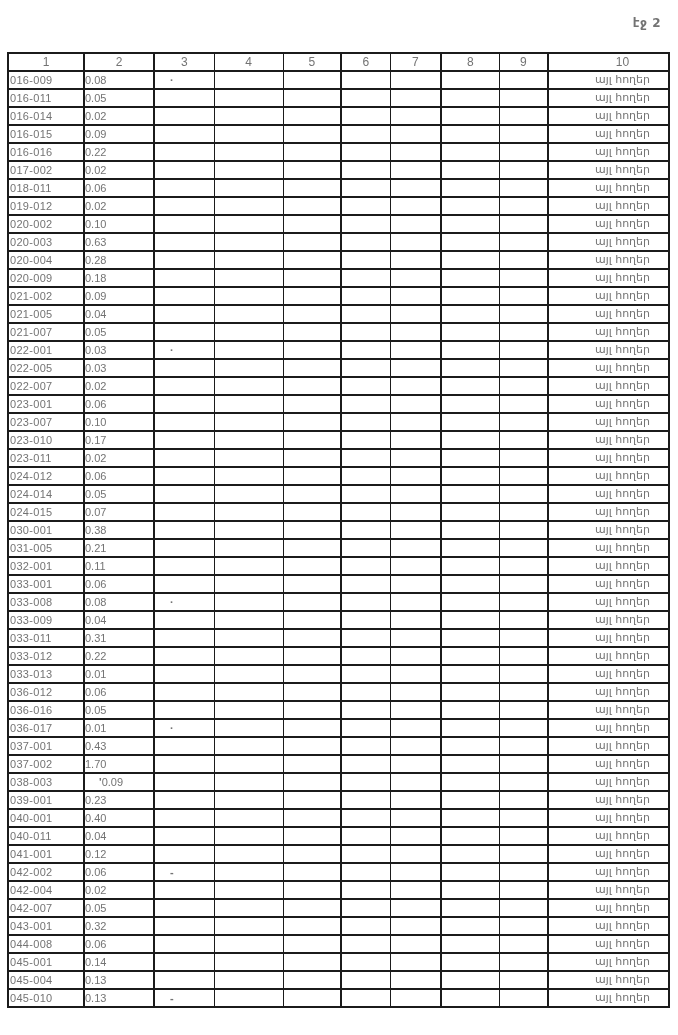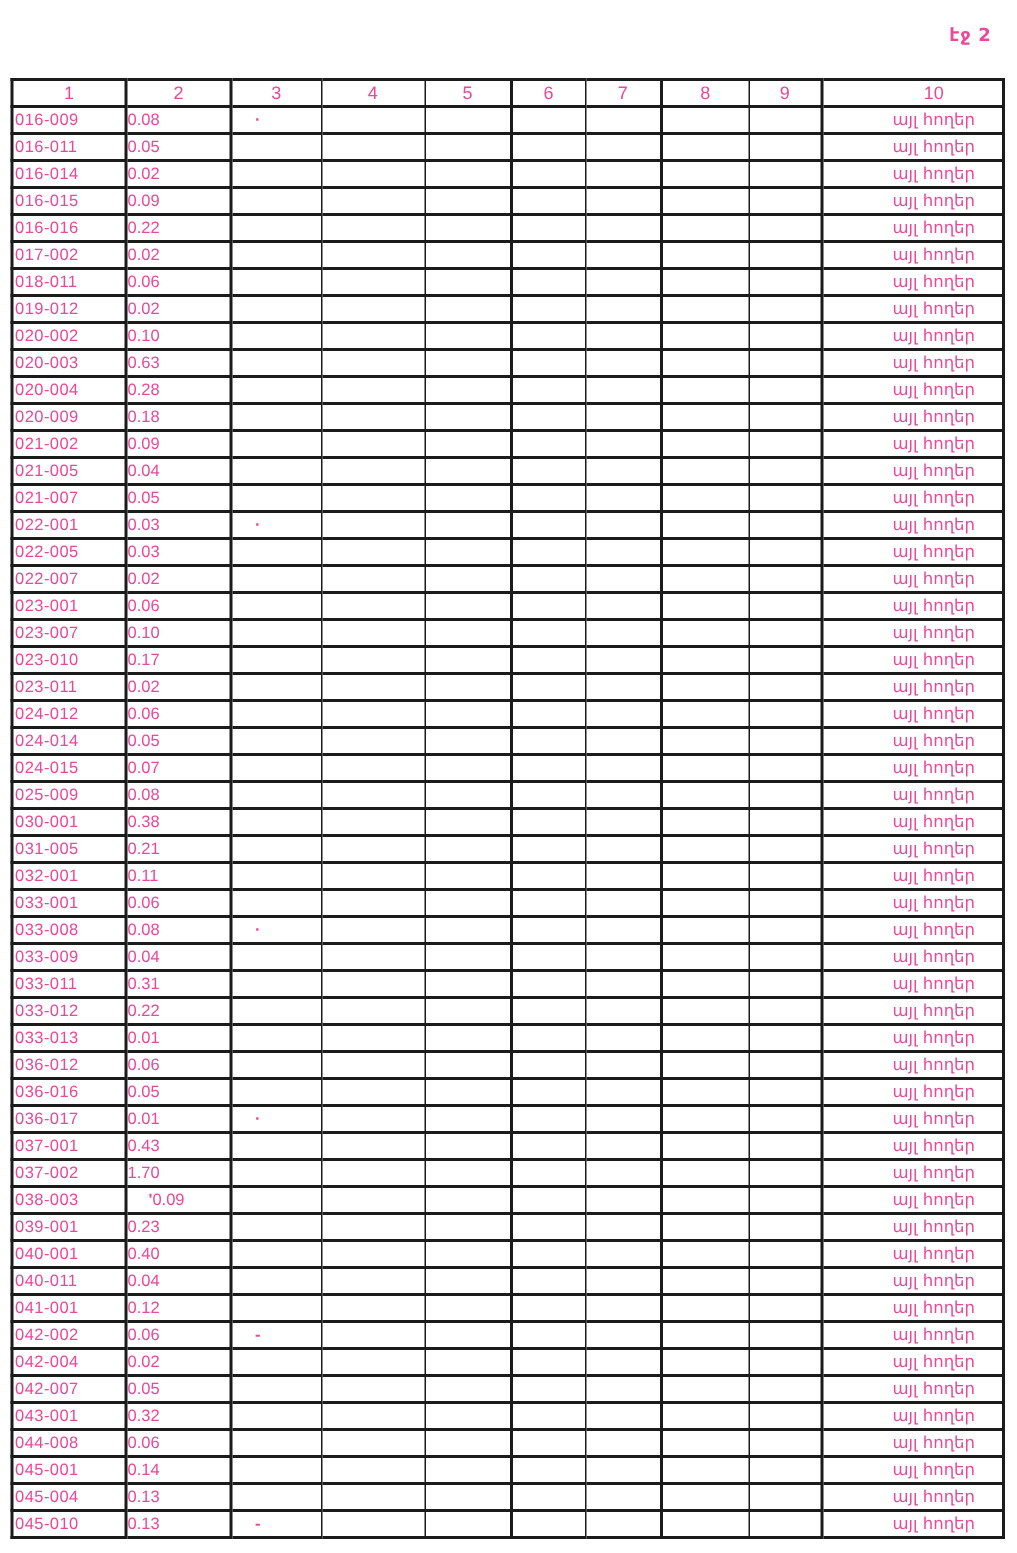--- a/index.html
+++ b/index.html
@@ -7,21 +7,21 @@
     padding: 0;
     background: #ffffff;
   }
   .page {
     position: relative;
     width: 678px;
     height: 1035px;
     background: #ffffff;
     overflow: hidden;
     font-family: "Liberation Sans", "DejaVu Sans", sans-serif;
-    color: #ec4899;
+    color: #737373;
   }
   .page-label {
     position: absolute;
     top: 16px;
     right: 17px;
     font-size: 12px;
     font-weight: bold;
     letter-spacing: 0.5px;
     font-family: "DejaVu Sans", sans-serif;
   }
@@ -411,32 +411,20 @@
           <td class="c-mark"></td>
           <td></td>
           <td></td>
           <td></td>
           <td></td>
           <td></td>
           <td></td>
           <td class="c-label">այլ հողեր</td>
         </tr>
         <tr>
-          <td class="c-code">025-009</td>
-          <td class="c-val">0.08</td>
-          <td class="c-mark"></td>
-          <td></td>
-          <td></td>
-          <td></td>
-          <td></td>
-          <td></td>
-          <td></td>
-          <td class="c-label">այլ հողեր</td>
-        </tr>
-        <tr>
           <td class="c-code">030-001</td>
           <td class="c-val">0.38</td>
           <td class="c-mark"></td>
           <td></td>
           <td></td>
           <td></td>
           <td></td>
           <td></td>
           <td></td>
           <td class="c-label">այլ հողեր</td>

